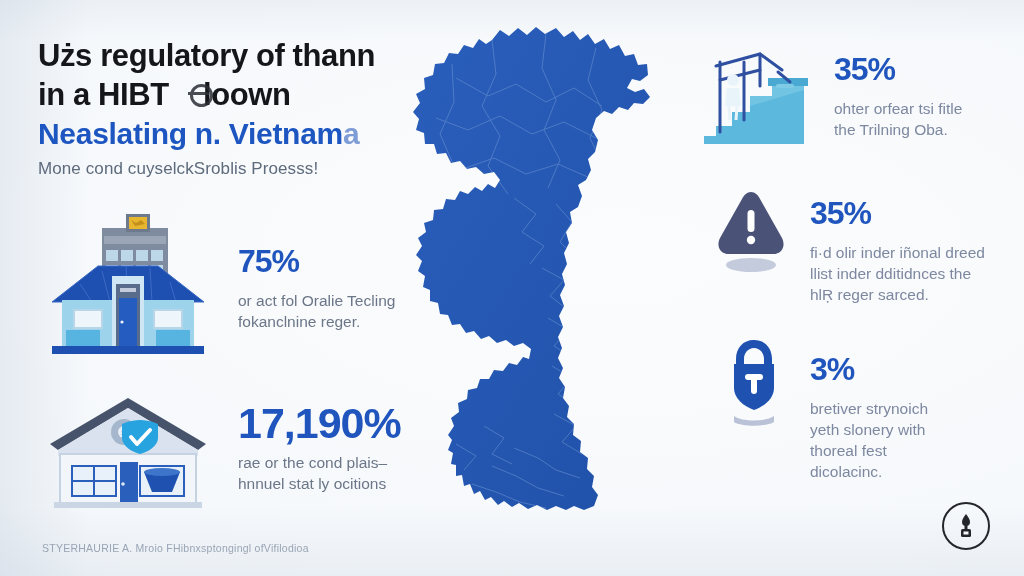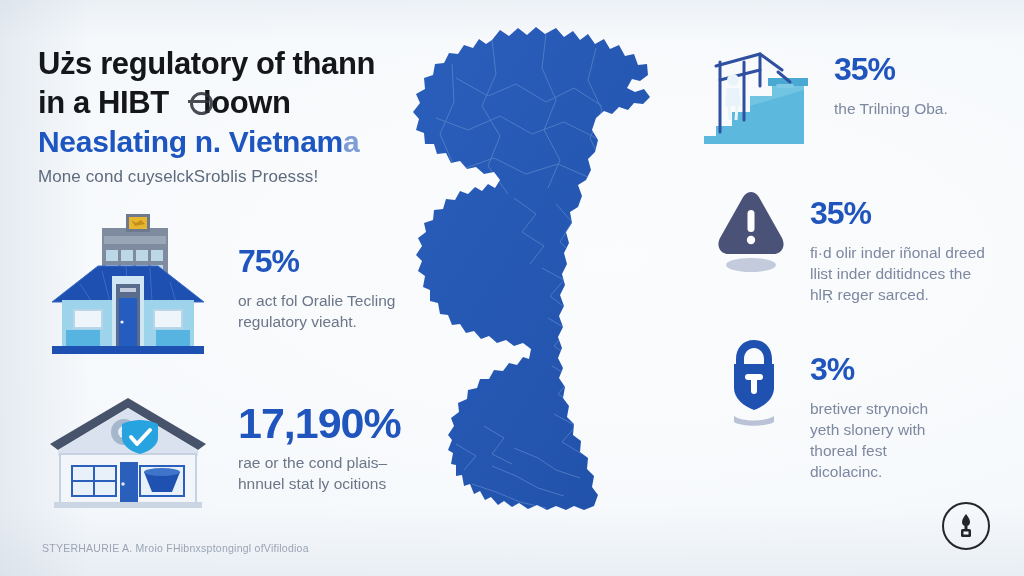--- a/index.html
+++ b/index.html
@@ -30,21 +30,21 @@
   }
   #vignette-top {
     position: absolute; left: 0; top: 0; width: 1024px; height: 40px;
     background: linear-gradient(to bottom, rgba(195,207,221,.20), rgba(195,207,221,0));
     pointer-events: none;
   }
 
   
   #headline {
     position: absolute;
-    left: 38px; top: 44px; width: 400px;
+    left: 38px; top: 36px; width: 400px;
   }
   .title-line {
     font-size: 31px;
     font-weight: 700;
     line-height: 39px;
     color: #14161a;
     letter-spacing: -0.4px;
     white-space: nowrap;
   }
   #title-line-2 { position: relative; }
@@ -282,21 +282,21 @@
         <rect x="26" y="120" width="34" height="16" fill="#57b4e0"></rect>
         <rect x="116" y="120" width="34" height="16" fill="#57b4e0"></rect>
 
         <rect x="12" y="136" width="152" height="8" fill="#1e50b2"></rect>
       </svg>
     </div>
     <div class="stat-text">
       <div class="stat-number">75%</div>
       <div class="stat-desc">
         <div>or act fol Oralie Tecling</div>
-        <div>regulatory vieaht.</div>
+        <div>fokanclnine reger.</div>
       </div>
     </div>
   </div>
 
   <div class="stat" id="stat-house">
     <div class="stat-icon">
       <svg width="176" height="120" viewBox="0 0 176 120" xmlns="http://www.w3.org/2000/svg" aria-hidden="true">
 
         <path d="M10,52 L88,6 L166,52 L158,58 L88,16 L18,58 Z" fill="#47536b"></path>
         <path d="M18,58 L88,16 L158,58 L158,64 L18,64 Z" fill="#d9e2ee"></path>
@@ -355,20 +355,21 @@
           <circle cx="33" cy="40" r="6"></circle>
           <path d="M27,48 L39,48 L41,66 L25,66 Z"></path>
           <path d="M29,66 L30,80 M37,66 L36,80" stroke="#e9f4fa" stroke-width="3"></path>
         </g>
         <rect x="76" y="44" width="18" height="4" rx="2" fill="#7fcbe6"></rect>
       </svg>
     </div>
     <div class="stat-text">
       <div class="stat-number">35%</div>
       <div class="stat-desc dim">
+        <div>ohter orfear tsi fitle</div>
         <div>the Trilning Oba.</div>
       </div>
     </div>
   </div>
 
   <div class="stat" id="stat-warning">
     <div class="stat-icon">
       <svg width="78" height="92" viewBox="0 0 78 92" xmlns="http://www.w3.org/2000/svg" aria-hidden="true">
         <path d="M39,6 C43,6 46,9 48,13 L70,52 C74,60 70,68 61,68 L17,68 C8,68 4,60 8,52 L30,13 C32,9 35,6 39,6 Z" fill="#4a5278"></path>
         <rect x="35.5" y="24" width="7" height="22" rx="3.5" fill="#ffffff"></rect>

